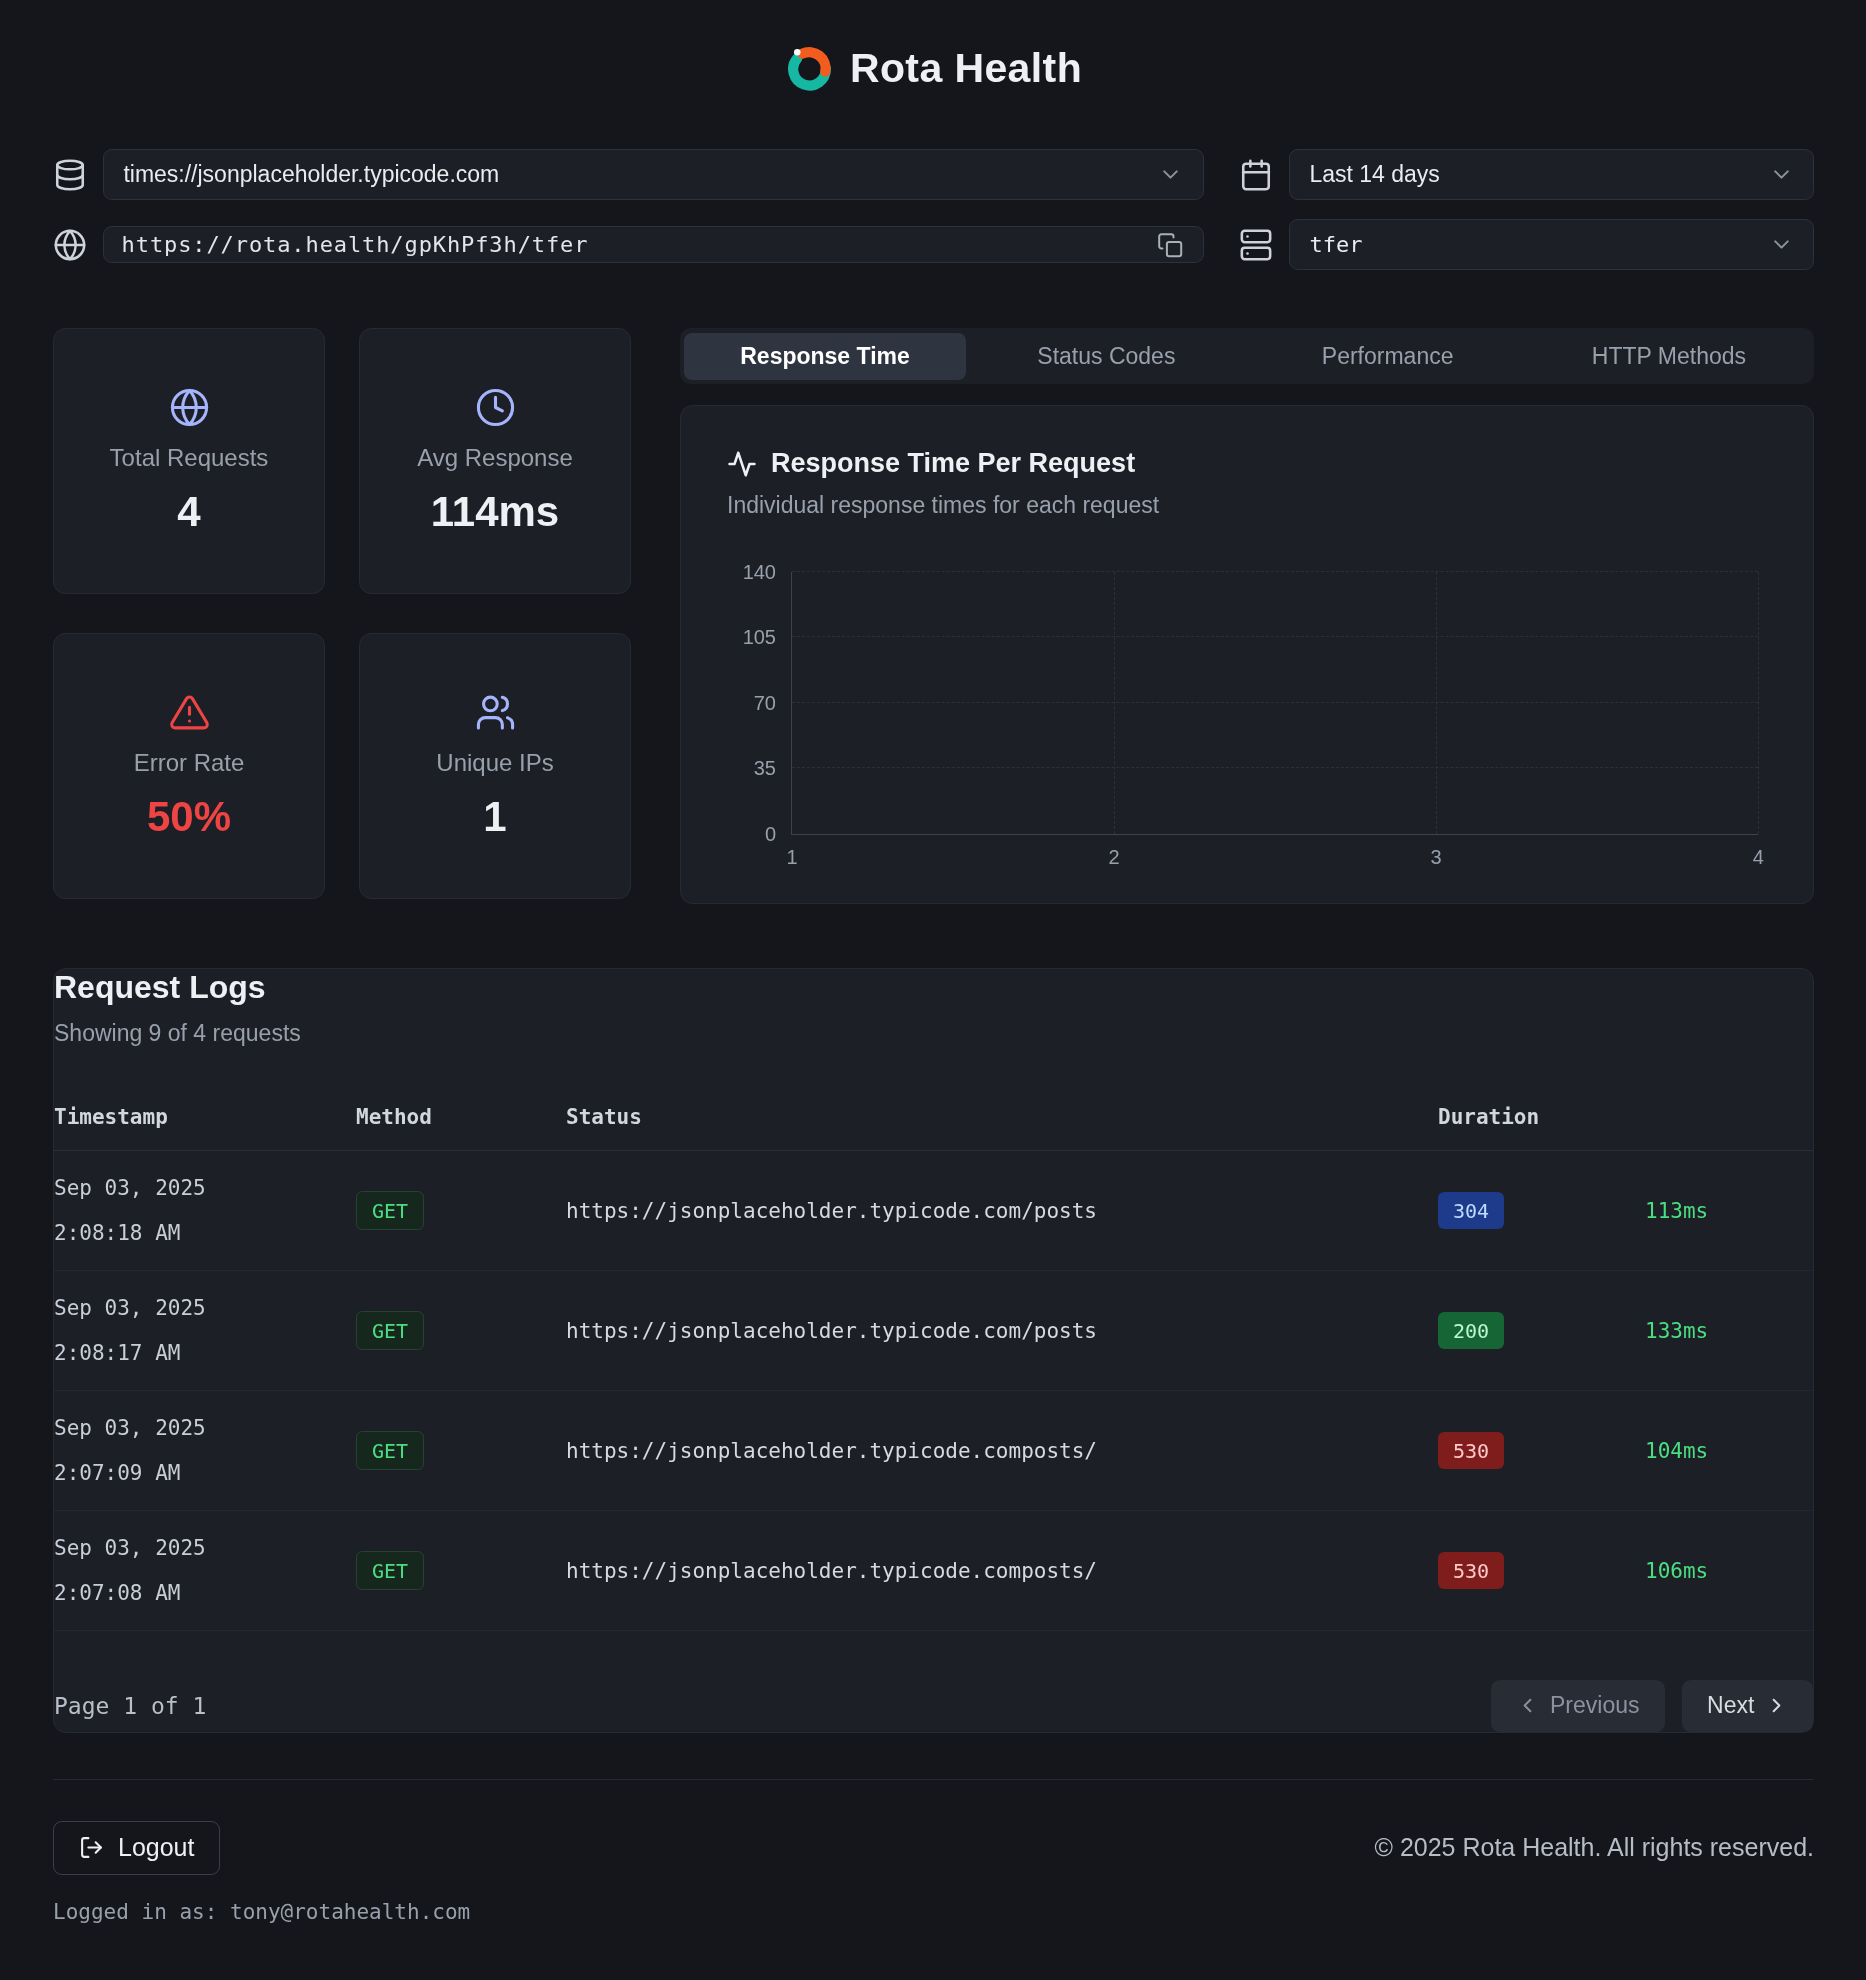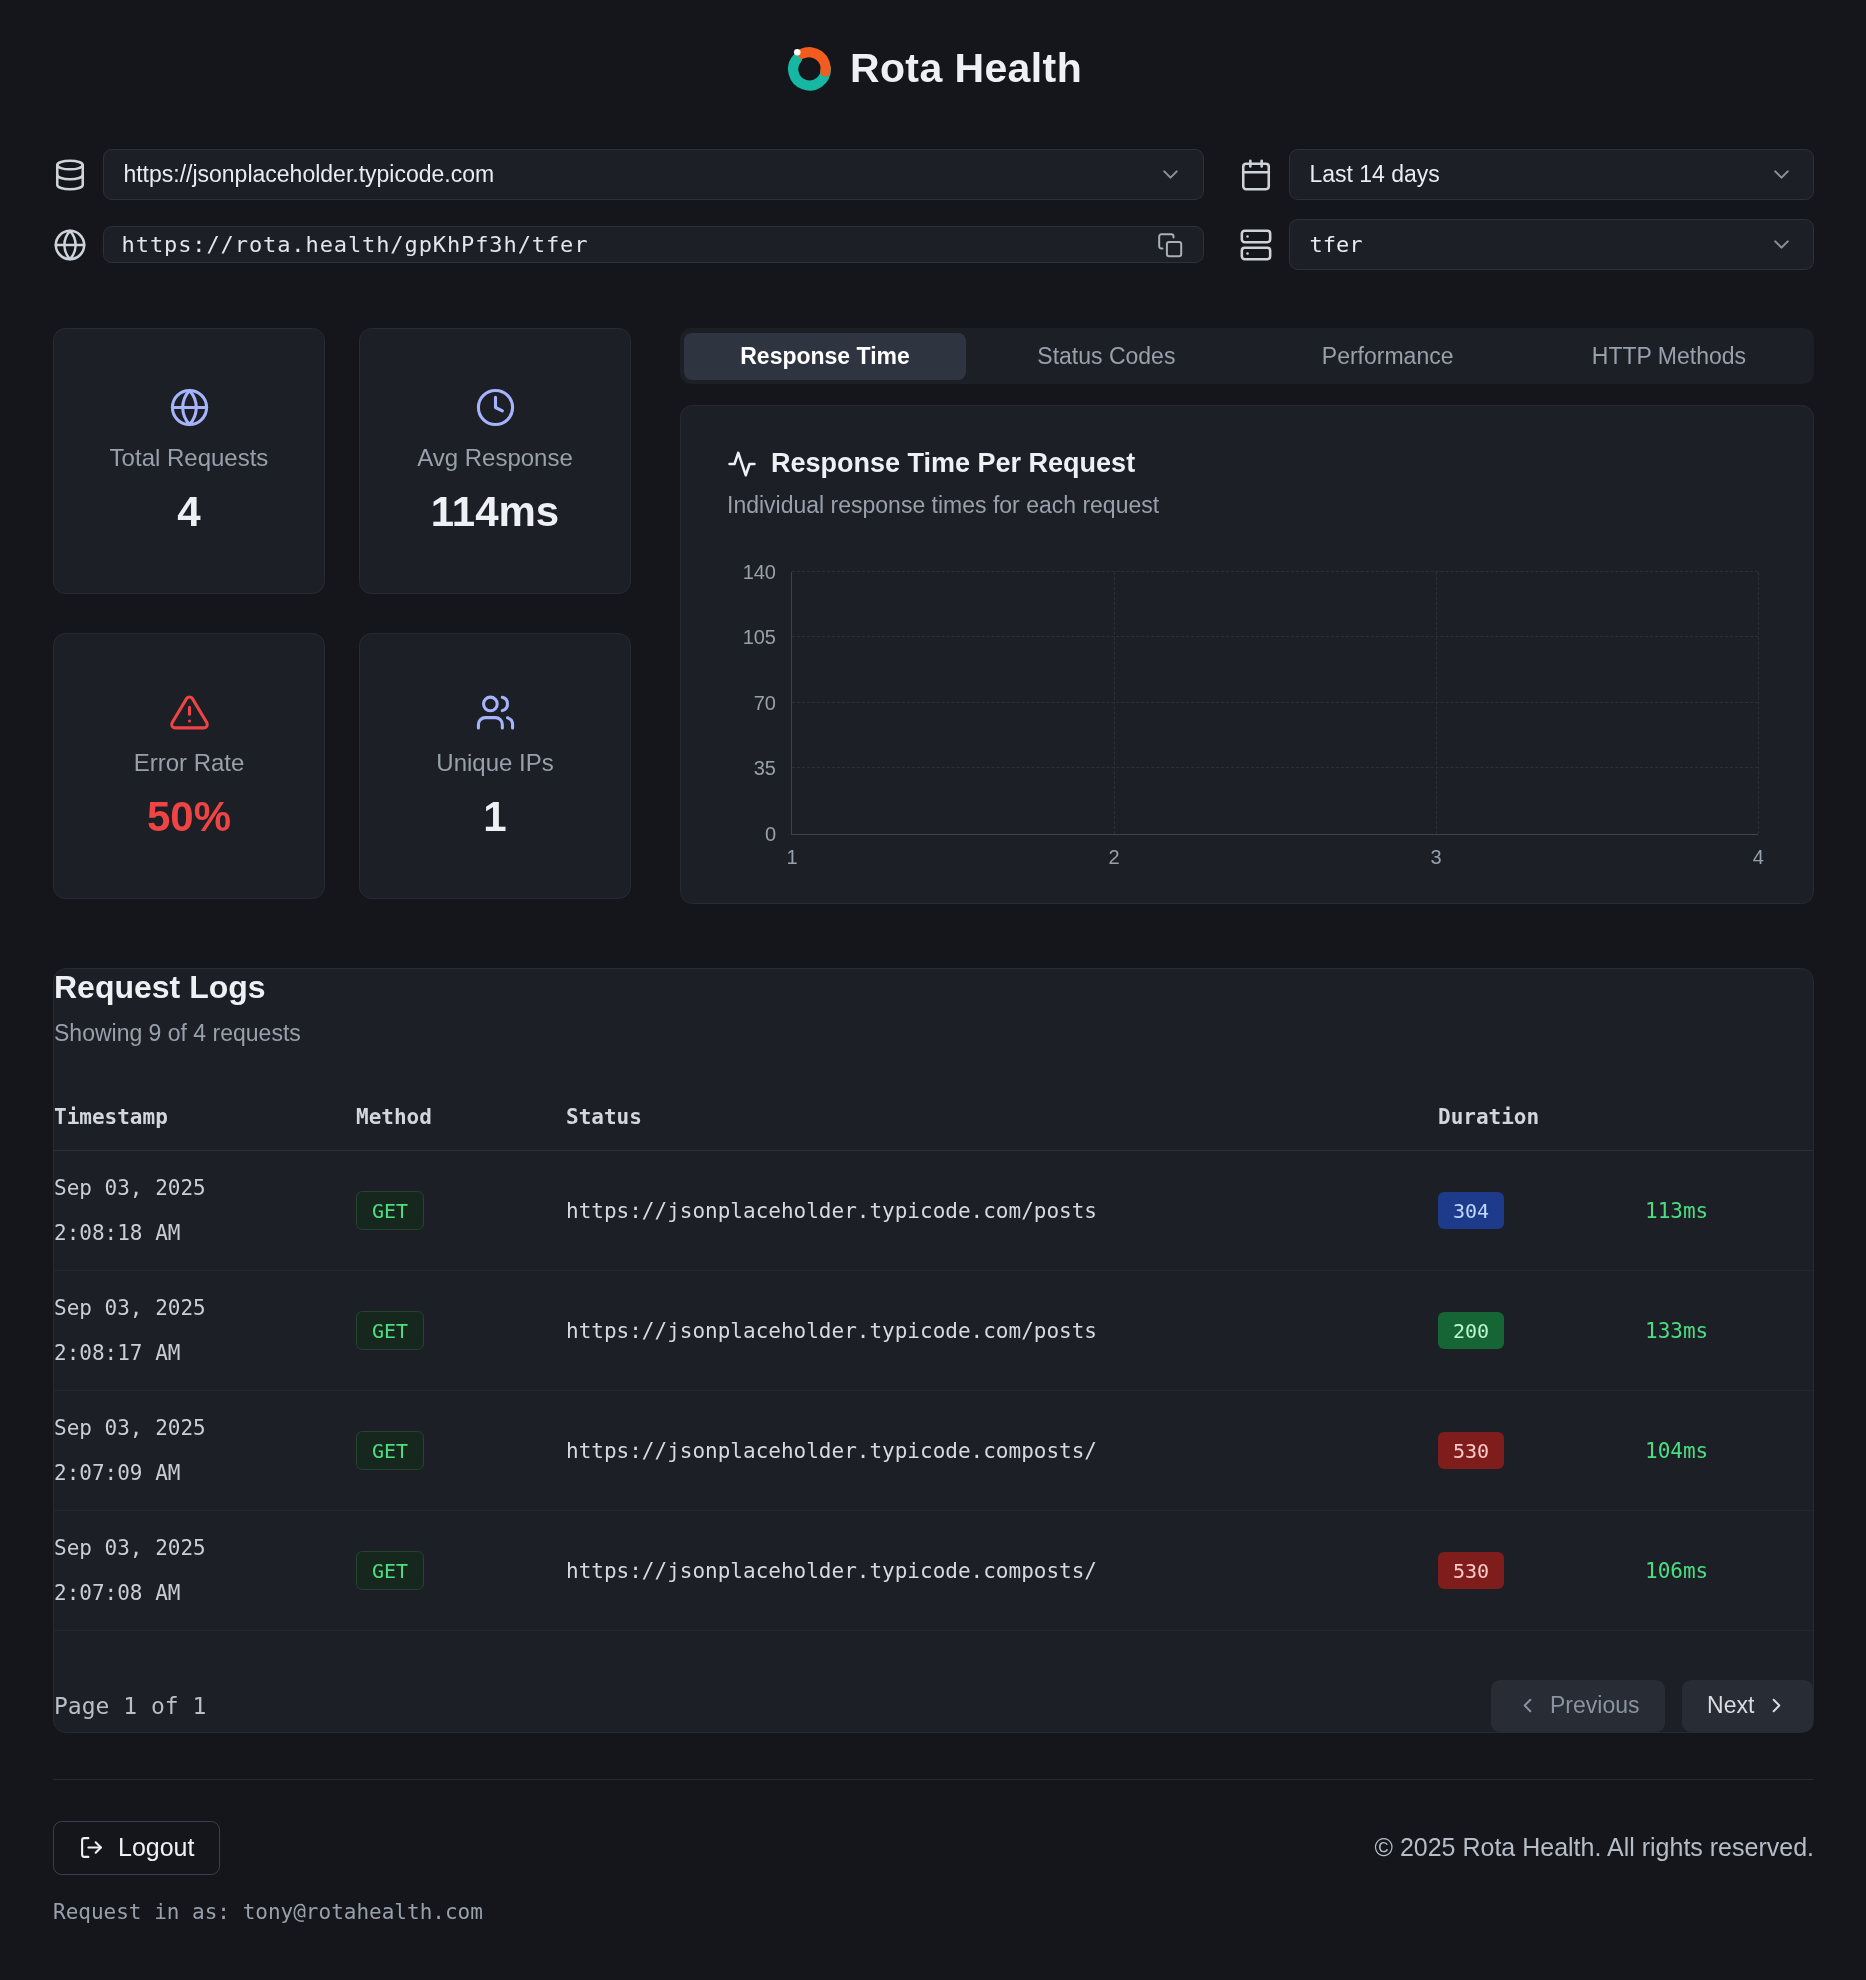--- a/index.html
+++ b/index.html
@@ -127,21 +127,21 @@
   <section>
     <div class="control-row">
       <span class="ctl-icon">
         <svg viewBox="0 0 24 24" fill="none" stroke="currentColor" stroke-width="1.8" stroke-linecap="round" stroke-linejoin="round">
             <ellipse cx="12" cy="5" rx="9" ry="3"></ellipse>
             <path d="M3 5v14c0 1.66 4 3 9 3s9-1.34 9-3V5"></path>
             <path d="M3 12c0 1.66 4 3 9 3s9-1.34 9-3"></path>
           </svg>
       </span>
       <div class="select grow">
-        <span class="val">https://jsonplaceholder.typicode.com</span>
+        <span class="val">times://jsonplaceholder.typicode.com</span>
         <span class="chev">
           <svg viewBox="0 0 24 24" fill="none" stroke="currentColor" stroke-width="2" stroke-linecap="round" stroke-linejoin="round">
               <polyline points="6 9 12 15 18 9"></polyline>
             </svg>
         </span>
       </div>
       <span class="ctl-icon shift">
         <svg viewBox="0 0 24 24" fill="none" stroke="currentColor" stroke-width="1.8" stroke-linecap="round" stroke-linejoin="round">
             <rect x="3" y="4" width="18" height="18" rx="2"></rect>
             <line x1="16" y1="2" x2="16" y2="6"></line>
@@ -401,17 +401,17 @@
           <svg viewBox="0 0 24 24" fill="none" stroke="currentColor" stroke-width="2" stroke-linecap="round" stroke-linejoin="round">
               <path d="M9 21H5a2 2 0 0 1-2-2V5a2 2 0 0 1 2-2h4"></path>
               <polyline points="16 17 21 12 16 7"></polyline>
               <line x1="21" y1="12" x2="9" y2="12"></line>
             </svg>
         </span>
         <span>Logout</span>
       </button>
       <span class="copyright">© 2025 Rota Health. All rights reserved.</span>
     </div>
-    <div class="logged-in mono">Request in as: tony@rotahealth.com</div>
+    <div class="logged-in mono">Logged in as: tony@rotahealth.com</div>
   </footer>
 
 </div>
 
 
 </body></html>

